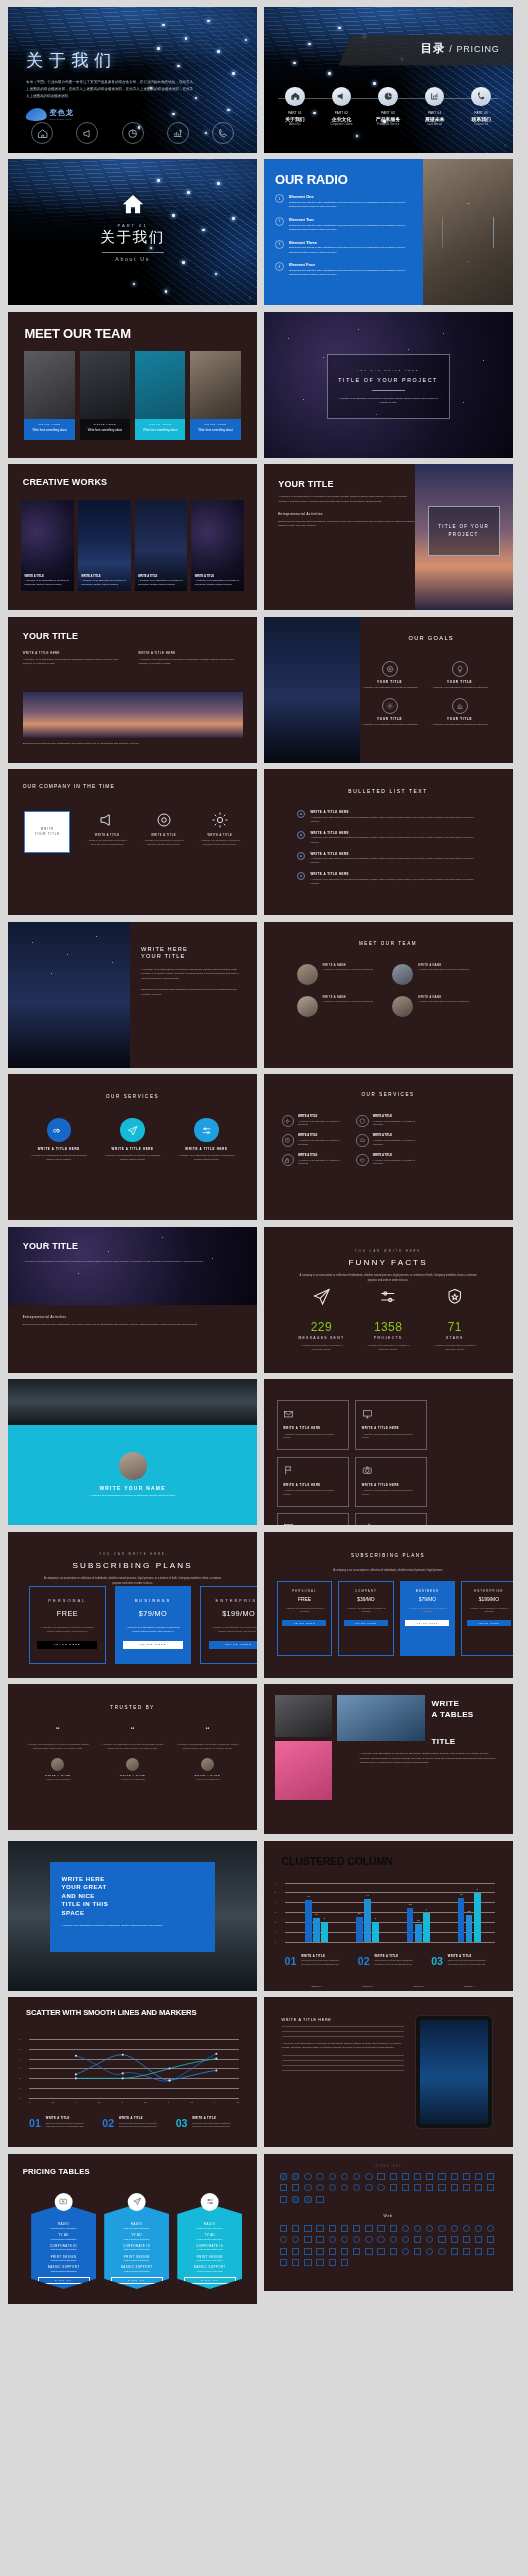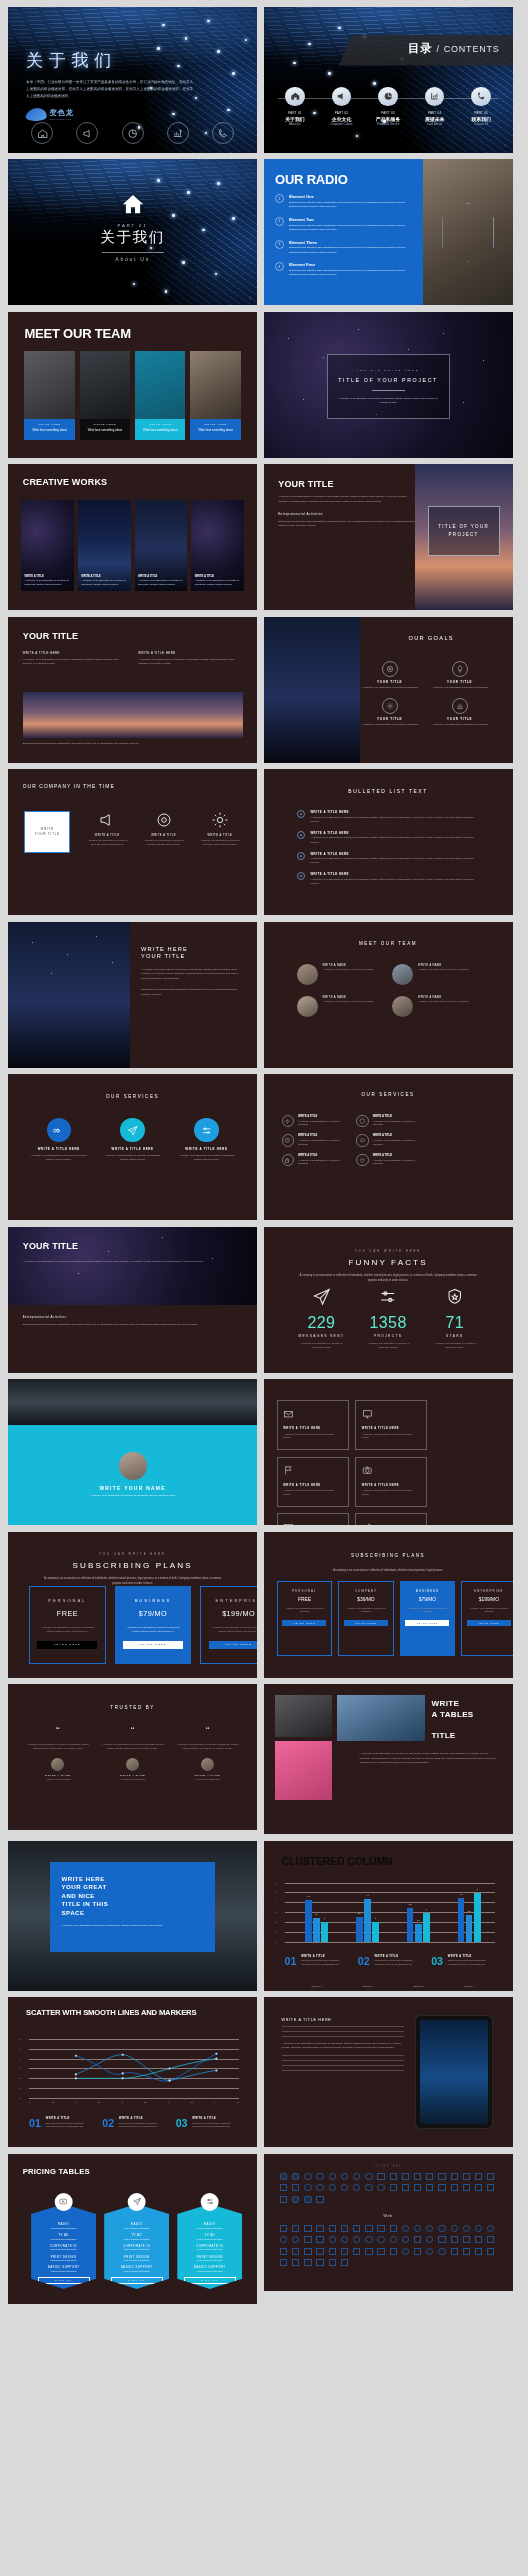--- a/index.html
+++ b/index.html
@@ -151,21 +151,21 @@
   .svc6 .ic{ width:12.2px; height:12.2px; border:0.8px solid rgba(200,215,235,.45); border-radius:50%;
      display:flex; align-items:center; justify-content:center; flex:0 0 auto;}
   .svc6 .ic svg{ width:6.5px; height:6.5px; fill:none; stroke:#d7e1ee; stroke-width:1.3;}
   .svc6 h6{ font-size:2.7px; color:#fff;}
   .svc6 p{ font-size:2.2px; line-height:1.7; color:#b6a7a6; margin-top:1.6px;}
 
   
   .facts{ position:absolute; left:24.4px; right:24.4px; top:60px; display:flex;}
   .fact{ flex:1; text-align:center;}
   .fact svg{ width:19.5px; height:19.5px; fill:none; stroke:#f0e9e8; stroke-width:1.3;}
-  .fact .n{ font-size:16px; font-weight:400; color:#5eead4; margin-top:5px; letter-spacing:0.4px;}
+  .fact .n{ font-size:12px; font-weight:400; color:#84cc16; margin-top:11px; letter-spacing:0.4px;}
   .fact .l{ font-size:3.4px; letter-spacing:1.3px; color:#e6dddc; margin-top:2.4px;}
   .fact .d{ font-size:2.2px; line-height:1.75; color:#ab9c9b; margin-top:3.3px; width:72%; margin-left:auto; margin-right:auto;}
 
   
   .teal{ background:#17b9d8; position:absolute; inset:0; display:flex; flex-direction:column;
      align-items:center; justify-content:center;}
   .teal .ava{ width:28px; height:28px; border-radius:50%; background:#cfd8df; overflow:hidden;
      background-image:linear-gradient(160deg,#b8a393,#6d6259);}
   .teal h4{ font-size:4.9px; letter-spacing:1.3px; color:#fff; margin-top:5.7px; font-weight:700;}
   .teal p{ font-size:2.4px; color:#e4f8fd; margin-top:3.3px; width:60%; text-align:center; line-height:1.8;}
@@ -352,21 +352,21 @@
         <i style="left:20%;top:72%"></i>
         <i style="left:48%;top:78%"></i>
       <i style="left:10%;top:58%"></i>
         <i style="left:55%;top:35%"></i>
         <i style="left:37%;top:88%"></i>
     </div>
     <div class="toc-band"></div>
     <div class="toc-title">
       <b>目录</b>
       <span>/</span>
-      <span>CONTENTS</span>
+      <span>PRICING</span>
     </div>
     <div class="toc-line"></div>
     <div class="toc-items">
       <div class="toc-item">
         <div class="bubble">
             <svg viewBox="0 0 24 24">
               <path d="M3 11 12 4l9 7v9h-6v-5h-6v5H3z"></path>
             </svg>
           </div>
         <div class="p">PART 01</div>
@@ -1083,21 +1083,21 @@
       </div>
     <div style="position:absolute;left:11.4px;top:57px;width:57px;height:59px">
         <div class="ph pink"></div>
       </div>
     <div style="position:absolute;left:73px;top:11.4px;width:88px;height:46px">
         <div class="ph" style="background:linear-gradient(150deg,#6f93b8,#23405e)"></div>
       </div>
     <div style="position:absolute;left:168px;top:14.6px">
       <div style="font-size:8.1px;font-weight:700;color:#fff;letter-spacing:0.3px">WRITE</div>
       <div style="font-size:8.1px;font-weight:700;color:#fff;letter-spacing:0.3px;margin-top:2.4px">A TABLES</div>
-      <div style="font-size:8.1px;font-weight:700;color:#fff;letter-spacing:0.3px;margin-top:12px">TITLE</div>
+      <div style="font-size:8.1px;font-weight:700;color:#fff;letter-spacing:0.3px;margin-top:18px">TITLE</div>
     </div>
     <p class="tiny" style="position:absolute;left:96px;right:16.3px;top:68px;width:auto">A company is an association or collection of individuals, whether natural persons, legal persons, or a mixture of both. Company members share a common purpose and unite in order to focus their various talents and organize their collectively available skills or resources to achieve specific declared goals.</p>
   </div>
 
   <div class="slide tall">
     <div class="ph city"></div>
     <div style="position:absolute;left:42px;right:42px;top:21px;bottom:39px;background:#1668c8;padding:13px 11.4px">
       <div style="font-size:6.1px;font-weight:700;color:#fff;letter-spacing:0.5px">WRITE HERE</div>
       <div style="font-size:6.1px;font-weight:700;color:#fff;letter-spacing:0.5px;margin-top:1.6px">YOUR GREAT</div>
       <div style="font-size:6.1px;font-weight:700;color:#fff;letter-spacing:0.5px;margin-top:1.6px">AND NICE</div>

